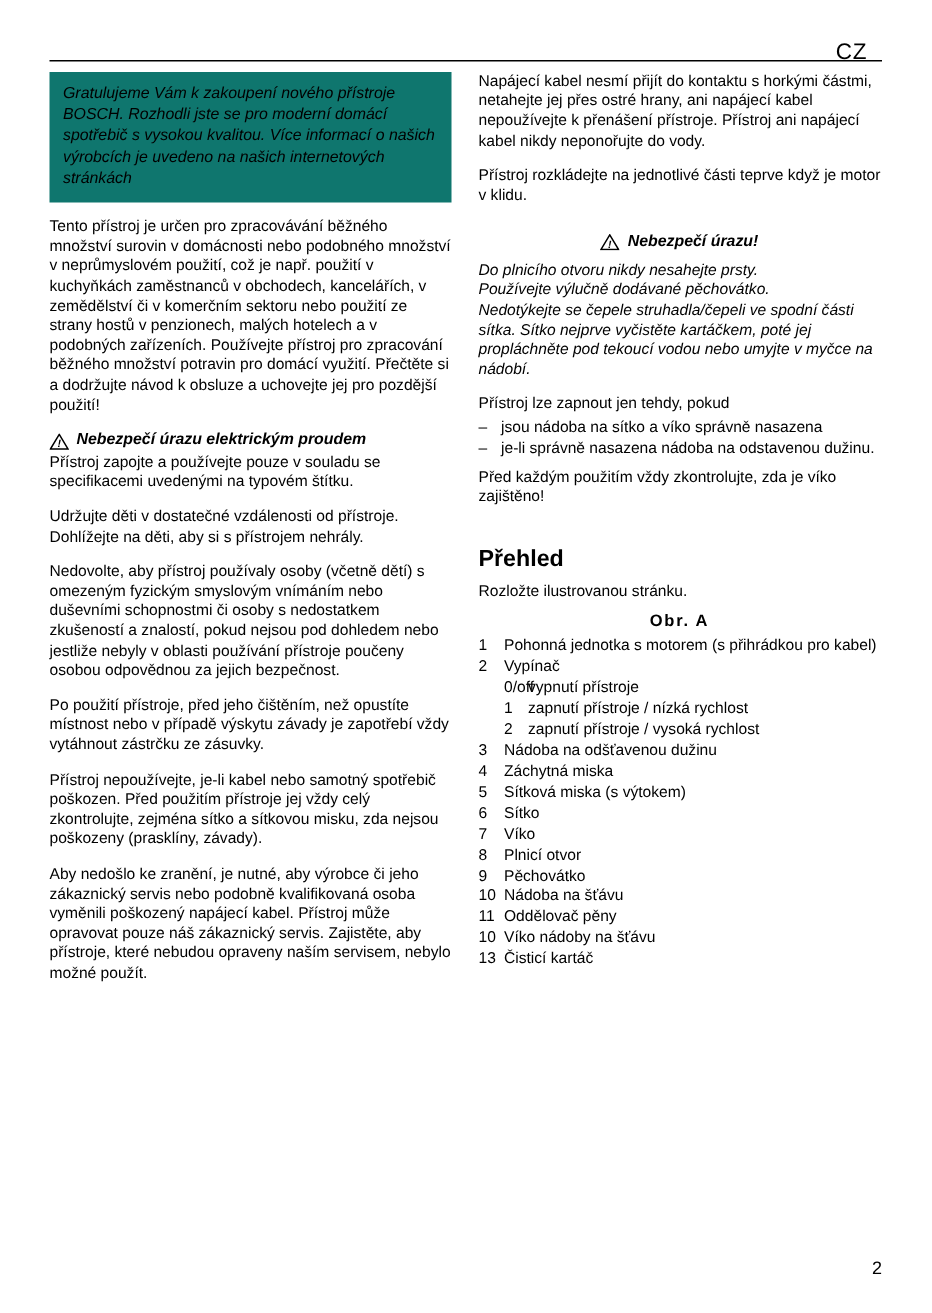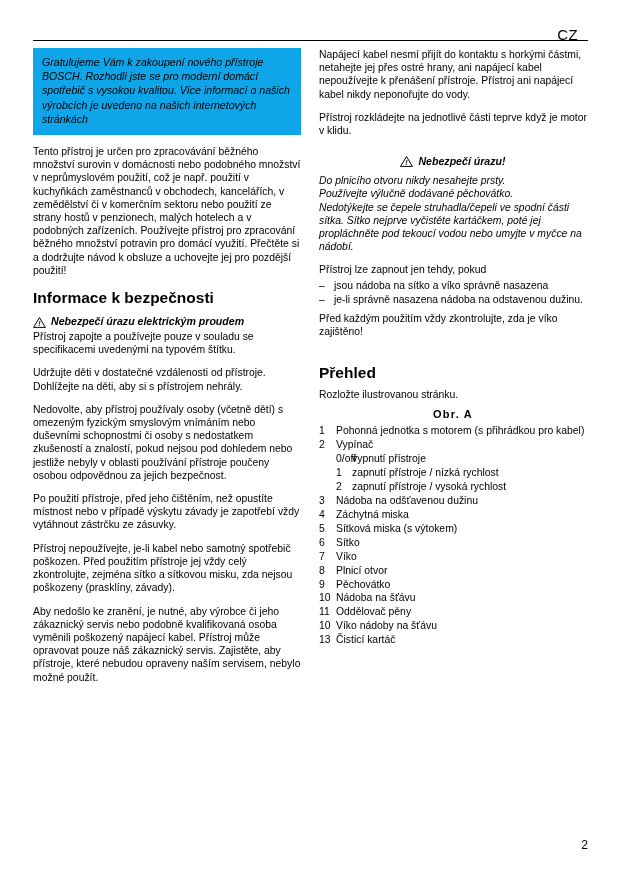--- a/index.html
+++ b/index.html
@@ -44,21 +44,21 @@
     bottom: 50px;
     display: flex;
     gap: 18px;
   }
   .col {
     width: 268px;
     font-size: 10.4px;
     line-height: 13.4px;
   }
   .intro-box {
-    background: #0ea5e9;
+    background: #0f766e;
     padding: 7px 9px 9px 9px;
     font-style: italic;
     font-size: 10.6px;
     line-height: 14.2px;
     margin-bottom: 10px;
   }
   p {
     margin: 0 0 0 0;
   }
   .body-text {
@@ -189,21 +189,20 @@
   <div class="header-rule"></div>
 
   <div class="columns">
 
     <div class="col">
 
       <div class="intro-box">Gratulujeme Vám k zakoupení nového přístroje BOSCH. Rozhodli jste se pro moderní domácí spotřebič s vysokou kvalitou. Více informací o našich výrobcích je uvedeno na našich internetových stránkách</div>
 
       <p class="body-text">Tento přístroj je určen pro zpracovávání běžného množství surovin v domácnosti nebo podobného množství v neprůmyslovém použití, což je např. použití v kuchyňkách zaměstnanců v obchodech, kancelářích, v zemědělství či v komerčním sektoru nebo použití ze strany hostů v penzionech, malých hotelech a v podobných zařízeních. Používejte přístroj pro zpracování běžného množství potravin pro domácí využití. Přečtěte si a dodržujte návod k obsluze a uchovejte jej pro pozdější použití!</p>
 
-      <h1 class="section">Informace k bezpečnosti</h1>
 
       <div class="warn-head">
         <span class="tri">
           <svg width="13" height="11" viewBox="0 0 13 11">
             <polygon points="6.5,0.6 12.4,10.4 0.6,10.4" fill="none" stroke="#000" stroke-width="1"></polygon>
             <text x="6.5" y="9" font-size="7" text-anchor="middle" font-family="Liberation Sans, sans-serif">!</text>
           </svg>
         </span>
         <span>Nebezpečí úrazu elektrickým proudem</span>
       </div>

